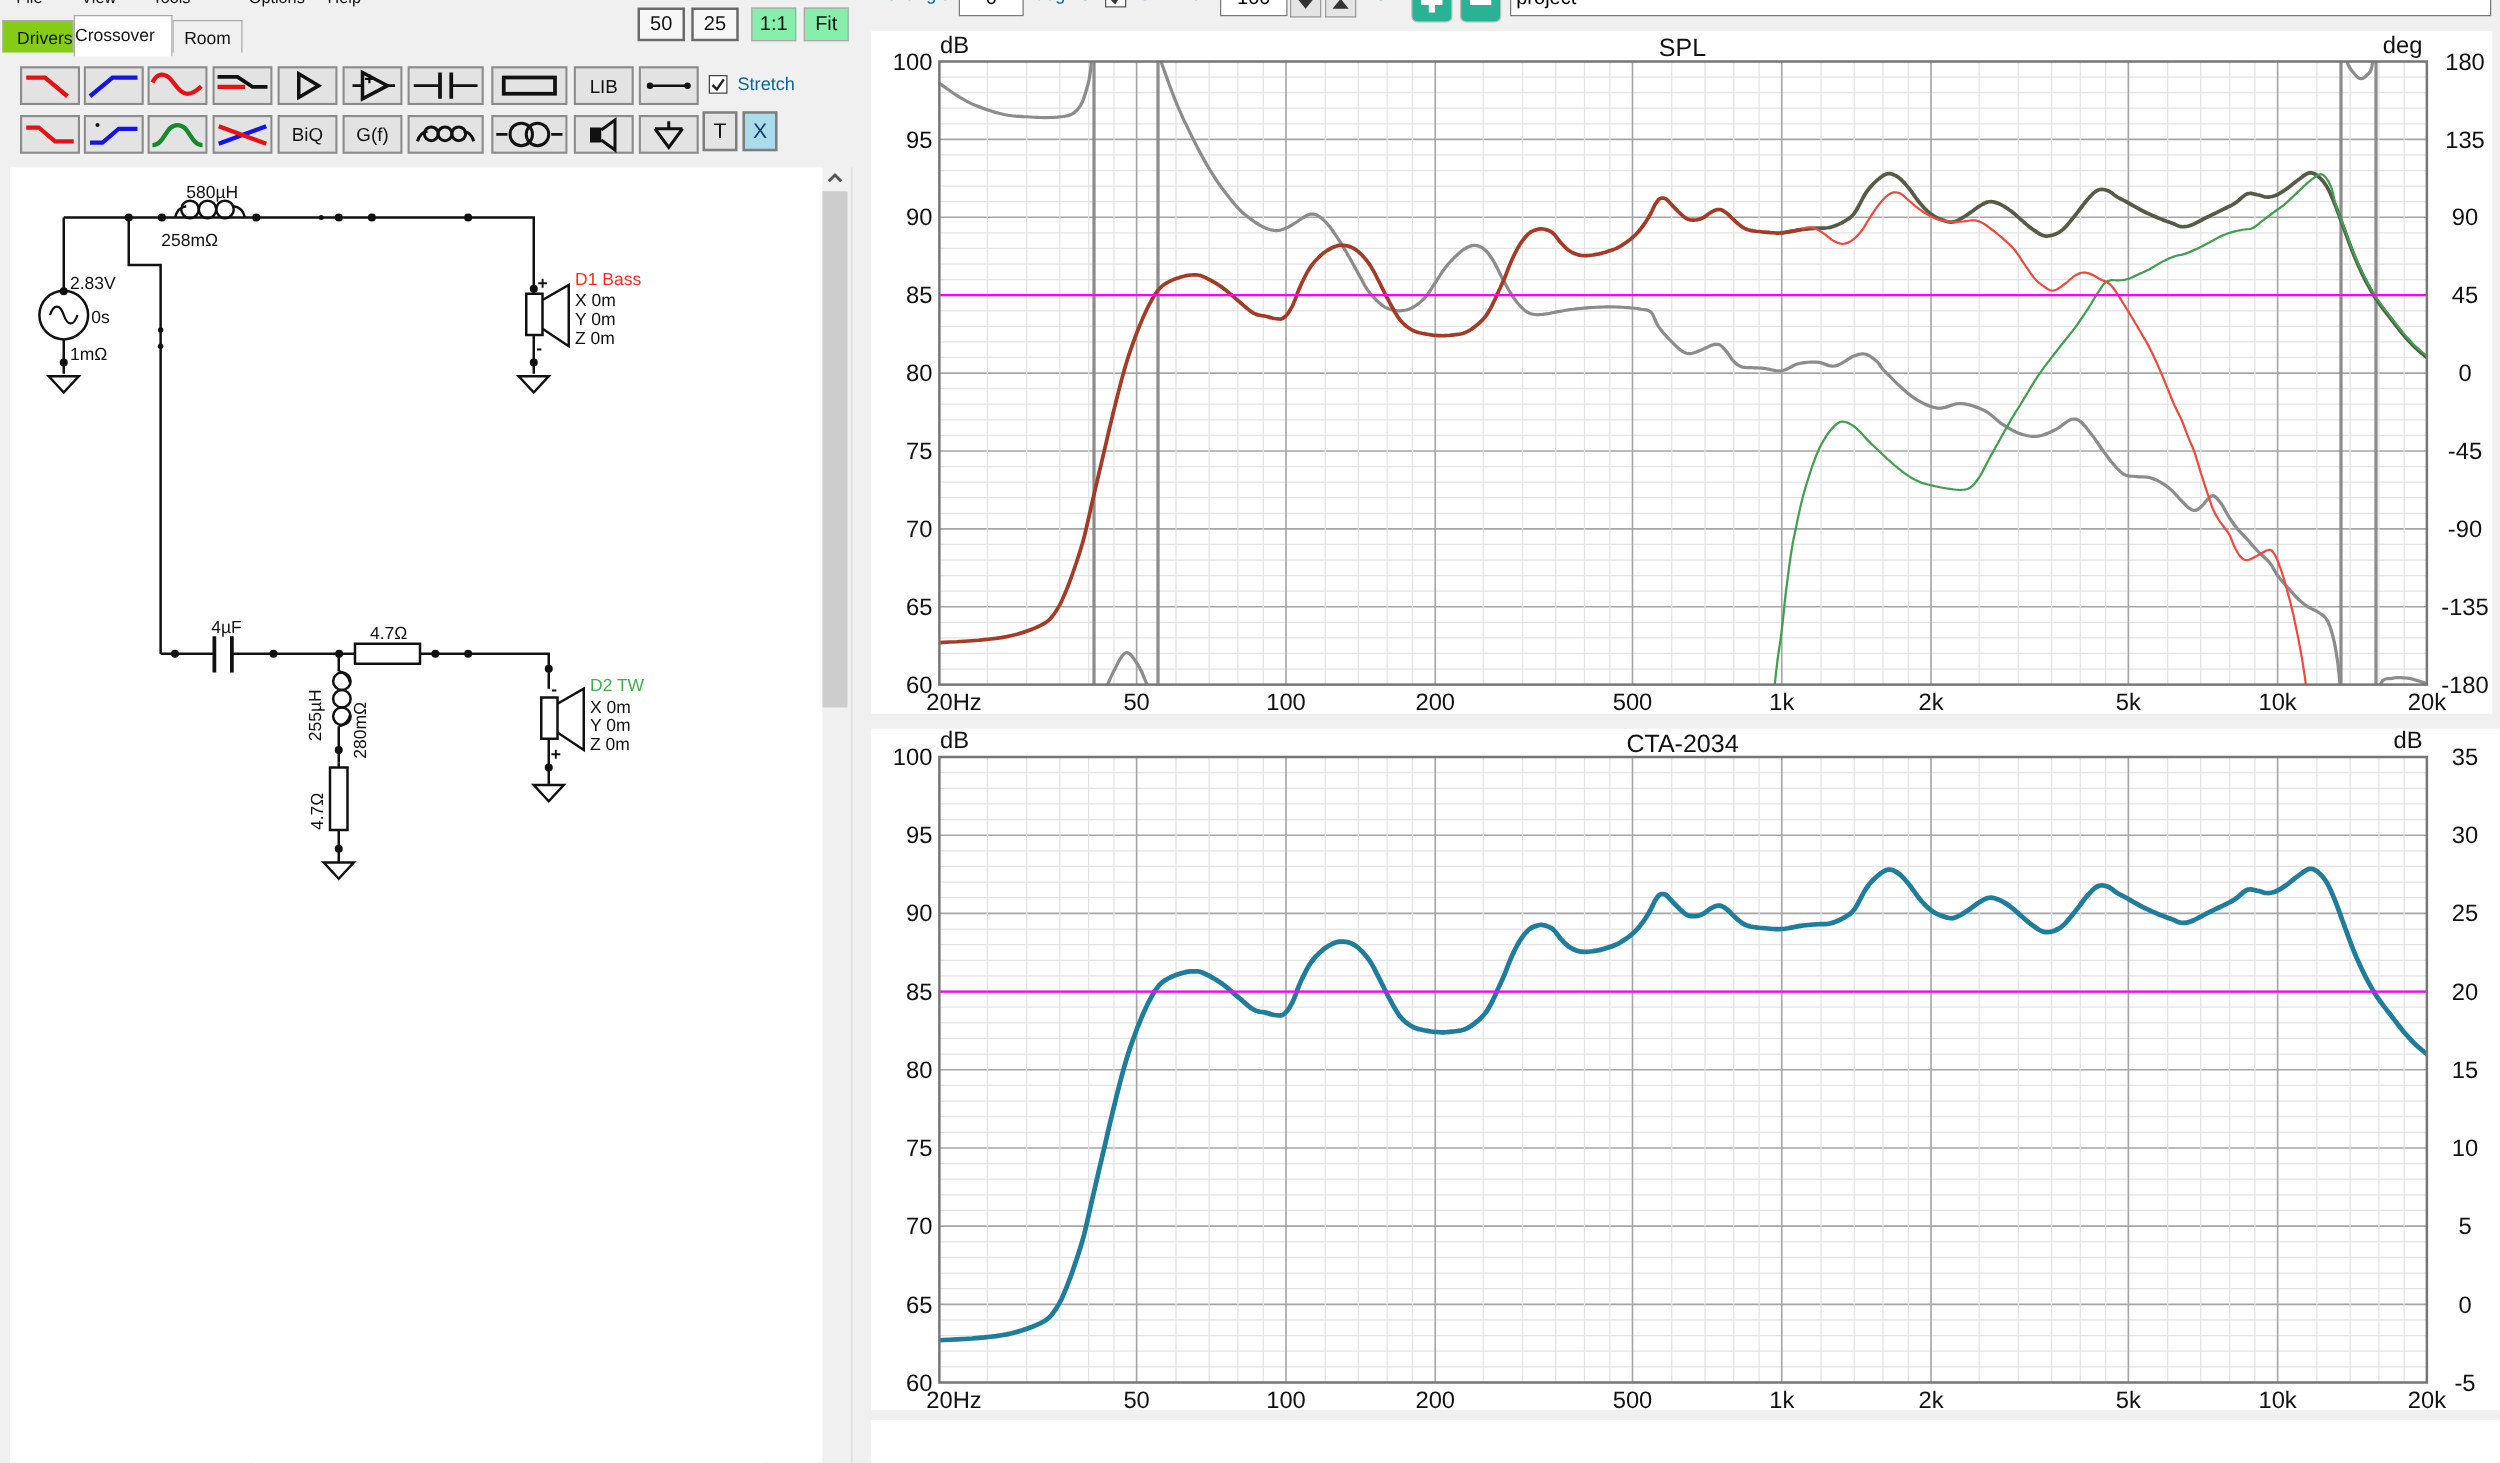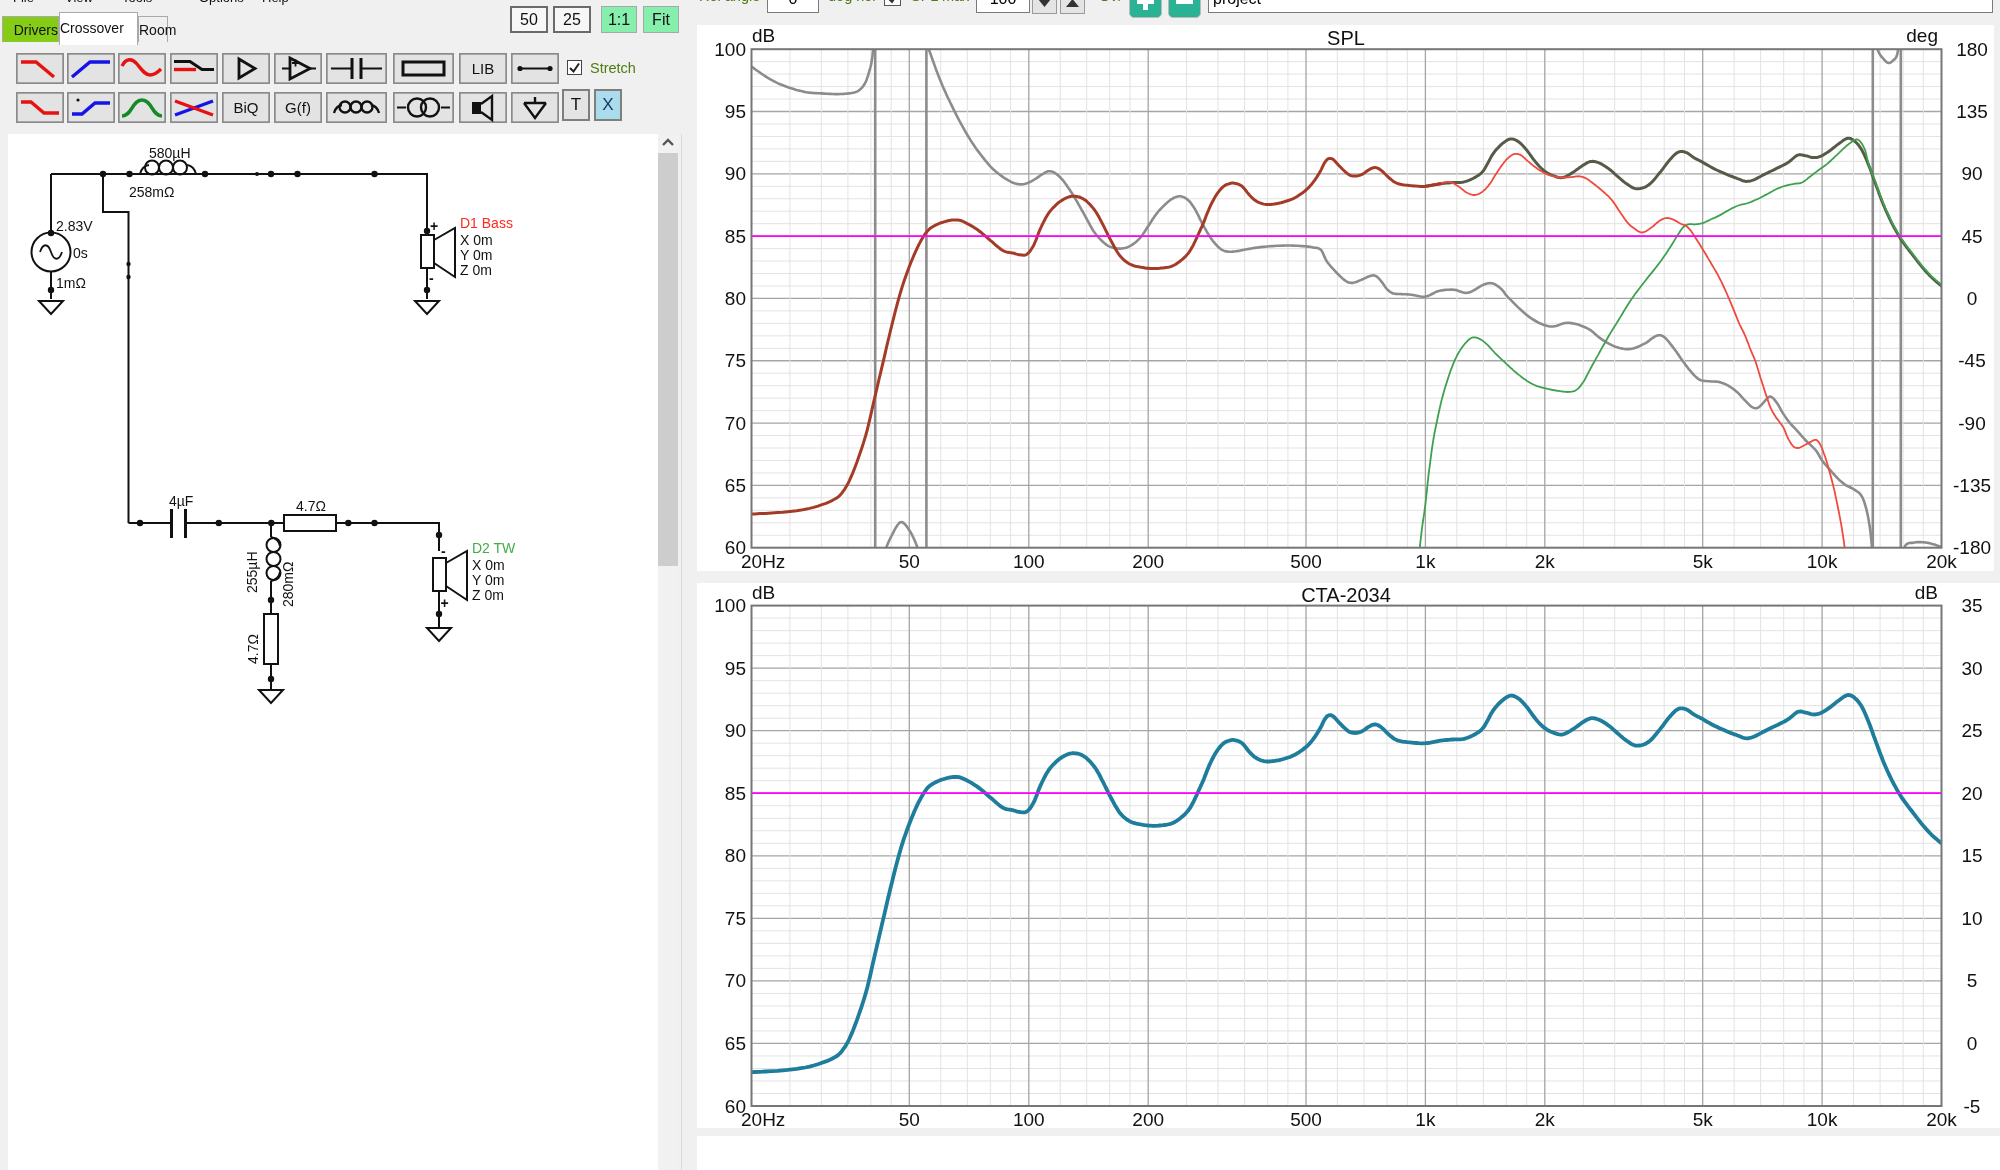--- a/index.html
+++ b/index.html
@@ -3,35 +3,35 @@
 *{margin:0;padding:0;box-sizing:border-box}
 html,body{width:2000px;height:1170px;overflow:hidden;background:#f0f0f0;font-family:"Liberation Sans",sans-serif}
 .abs{position:absolute}
 .tick{font-size:19px;fill:#111}
 .title{font-size:20px;fill:#111}
 .sl{font-size:14px;fill:#111;font-family:"Liberation Sans",sans-serif}
 .tb{position:absolute}
 .wbtn{position:absolute;background:#f7f7f7;border:2px solid #6a6a6a;font-size:16px;color:#111;text-align:center;line-height:23px}
 .gbtn{position:absolute;background:#86efac;border:1px solid #a8a8a8;font-size:16px;color:#111;text-align:center;line-height:25px}
 .mtxt{position:absolute;top:-10px;font-size:13px;color:#111}
-.ctl{font-size:14.5px;color:#4d7c0f}
+.ctl{font-size:14.5px;color:#0369a1}
 </style></head>
 <body>
 
 <div class="abs" style="left:0;top:0;width:690px;height:1170px;background:#f0f0f0"></div>
 
 <div class="mtxt" style="left:13px">File</div>
 <div class="mtxt" style="left:65px">View</div>
 <div class="mtxt" style="left:122px">Tools</div>
 <div class="mtxt" style="left:199px">Options</div>
 <div class="mtxt" style="left:262px">Help</div>
 
 <div class="abs" style="left:2px;top:16px;width:57px;height:26px;background:#84cc16;border:1px solid #a9a9a9;border-bottom:none;font-size:14px;text-align:right;line-height:26px;color:#111">Drivers</div>
 <div class="abs" style="left:59px;top:12px;width:79px;height:33px;background:#fff;border:1px solid #a9a9a9;border-bottom:none;font-size:14px;text-align:left;line-height:30px;color:#111;z-index:2">Crossover</div>
-<div class="abs" style="left:138px;top:16px;width:30px;height:26px;background:#f0f0f0;border:1px solid #a9a9a9;border-bottom:none;font-size:14px;text-align:center;line-height:26px;color:#111">Room</div>
+<div class="abs" style="left:138px;top:16px;width:56px;height:26px;background:#f0f0f0;border:1px solid #a9a9a9;border-bottom:none;font-size:14px;text-align:center;line-height:26px;color:#111">Room</div>
 
 <div class="wbtn" style="left:510px;top:6px;width:38px;height:27px">50</div>
 <div class="wbtn" style="left:553px;top:6px;width:38px;height:27px">25</div>
 <div class="gbtn" style="left:601px;top:6px;width:36px;height:27px">1:1</div>
 <div class="gbtn" style="left:643px;top:6px;width:36px;height:27px">Fit</div>
 
 <svg class="tb" style="left:16px;top:53px" width="48" height="31" viewBox="0 0 48 31">
     <rect x="0.7" y="0.7" width="46.6" height="29.6" fill="#e3e3e3" stroke="#8b8b8b" stroke-width="2"></rect>
     <path d="M5,9 h15 l18,15" stroke="#e61212" stroke-width="3.4" fill="none"></path>
   </svg>

